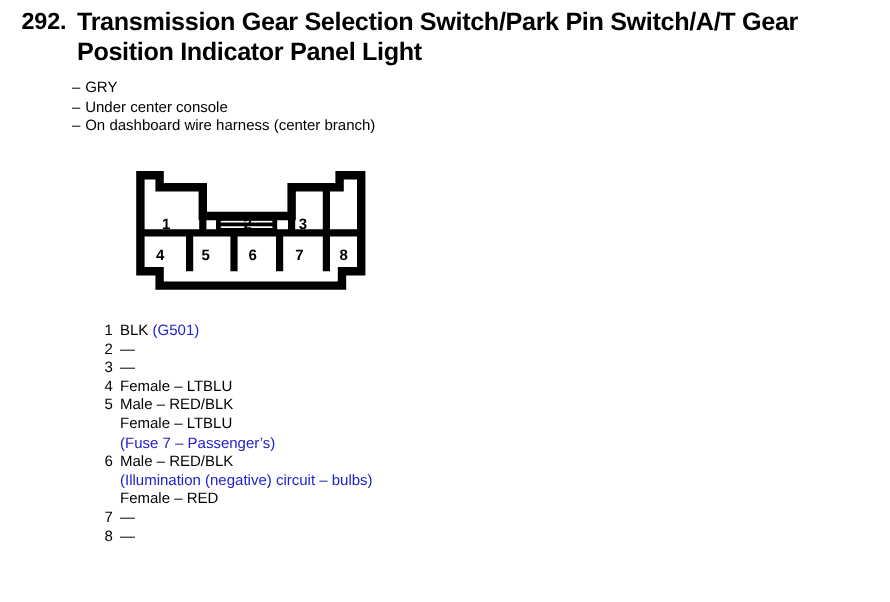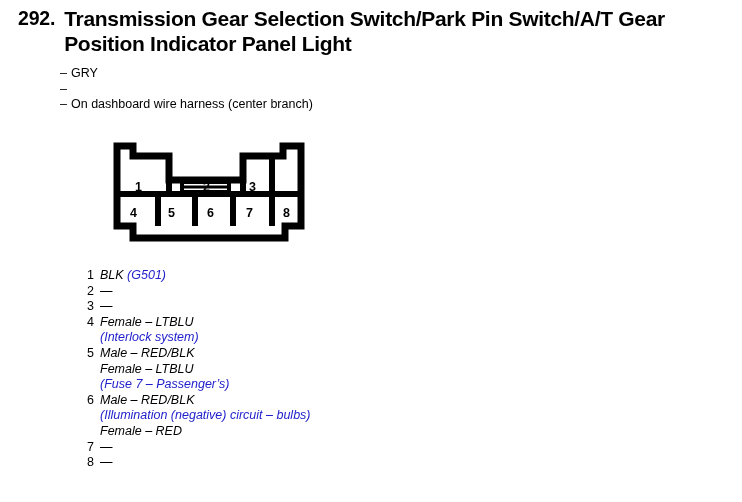--- a/index.html
+++ b/index.html
@@ -40,41 +40,42 @@
 
   
   .conn-wrap{position:absolute;left:113px;top:142px;}
   .conn{position:relative;width:190px;height:100px;}
   .conn svg{display:block;}
 
   
   .pinlist{position:absolute;left:78px;top:268px;font-size:12.5px;line-height:15.6px;}
   .pin-entry{display:flex;align-items:flex-start;}
   .pin-no{width:16px;flex:0 0 16px;text-align:right;padding-right:6px;}
-  .pin-body{display:flex;flex-direction:column;font-style:italic;}
+  .pin-body{display:flex;flex-direction:column;}
   .pin-line{white-space:nowrap;}
   .blue{color:#2222cc;}
 </style>
 </head>
 <body>
 
 <div class="page">
 
   <div class="header">
     <div class="hdr-num">292.</div>
     <div class="hdr-title">Transmission Gear Selection Switch/Park Pin Switch/A/T Gear Position Indicator Panel Light</div>
   </div>
 
   <div class="notes" id="notes-host">
       <div class="note-row">
         <span class="note-dash">–</span>
         <span class="note-txt">GRY</span>
       </div>
       <div class="note-row">
         <span class="note-dash">–</span>
+        <span class="note-txt">Under center console</span>
       </div>
       <div class="note-row">
         <span class="note-dash">–</span>
         <span class="note-txt">On dashboard wire harness (center branch)</span>
       </div>
     </div>
 
   <div class="conn-wrap">
     <div class="conn">
       <svg width="192" height="102" viewBox="0 0 192 102" xmlns="http://www.w3.org/2000/svg">
@@ -142,21 +143,20 @@
       <div class="pin-entry">
         <div class="pin-no">3</div>
         <div class="pin-body">
           <div class="pin-line"><span>—</span></div>
         </div>
       </div>
       <div class="pin-entry">
         <div class="pin-no">4</div>
         <div class="pin-body">
           <div class="pin-line"><span>Female – LTBLU</span></div>
-          <div class="pin-line"><span class="blue">(Interlock system)</span></div>
         </div>
       </div>
       <div class="pin-entry">
         <div class="pin-no">5</div>
         <div class="pin-body">
           <div class="pin-line"><span>Male – RED/BLK</span></div>
           <div class="pin-line"><span>Female – LTBLU</span></div>
           <div class="pin-line"><span class="blue">(Fuse 7 – Passenger’s)</span></div>
         </div>
       </div>

